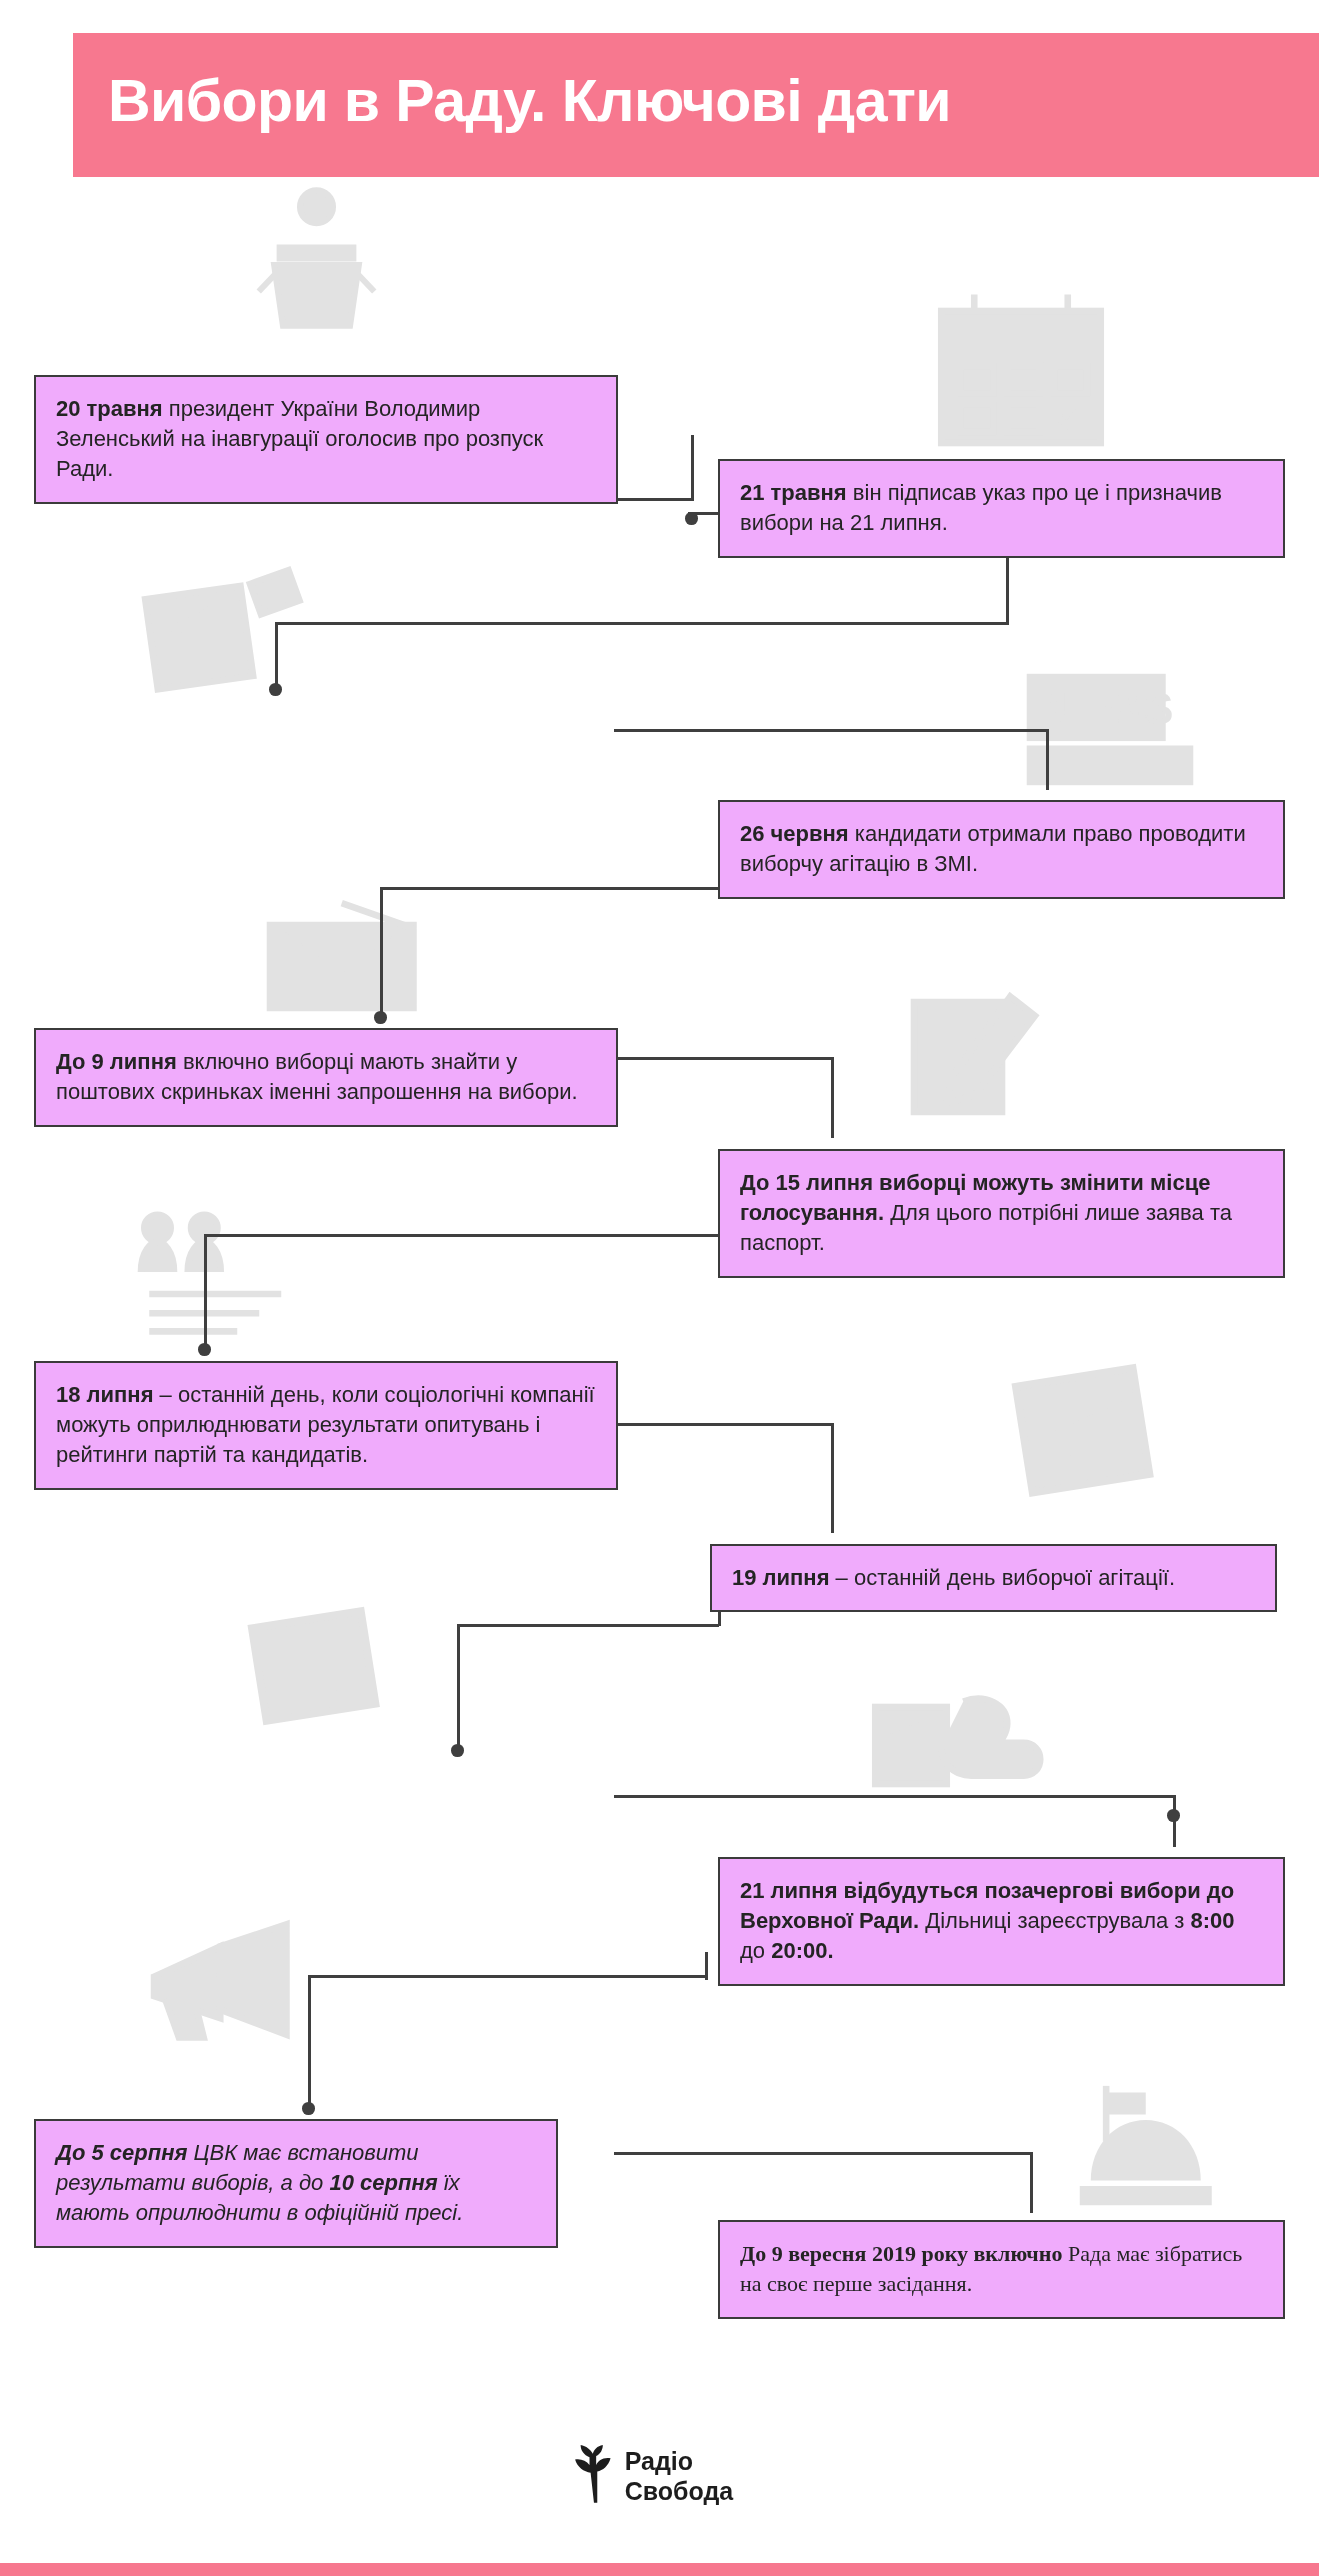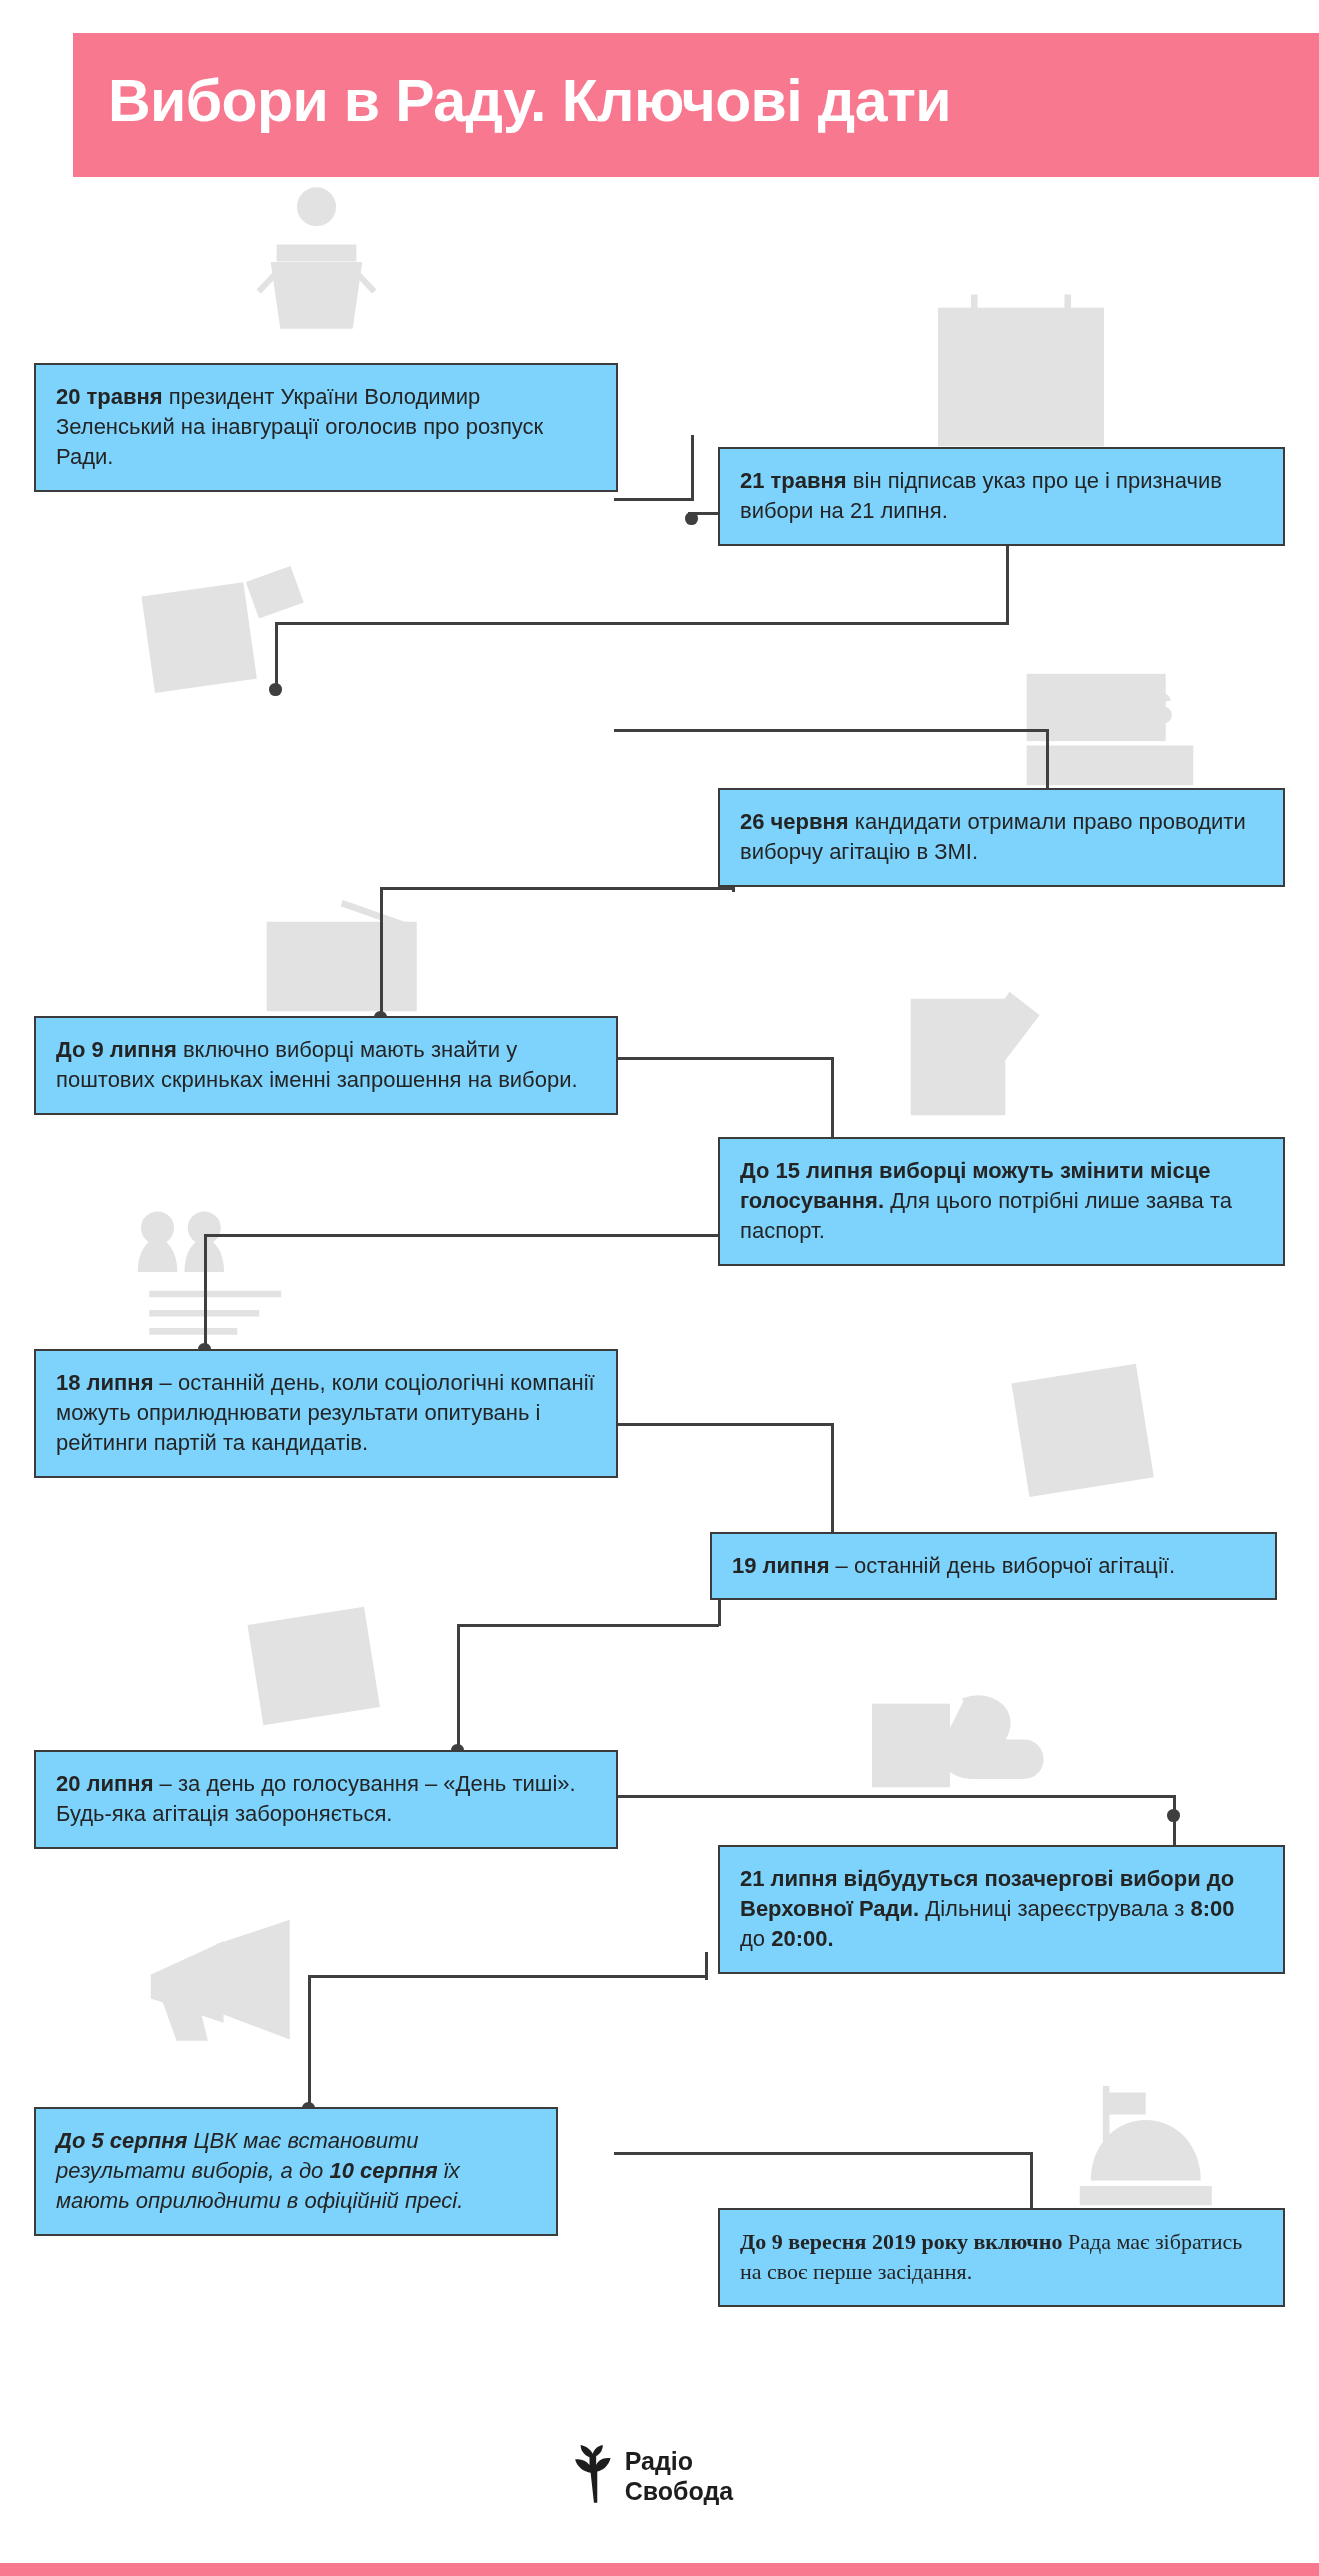--- a/index.html
+++ b/index.html
@@ -89,23 +89,24 @@
     position: absolute;
     width: 12.7px;
     height: 12.7px;
     border-radius: 50%;
     background: #3f3f3f;
   }
 
   
   .card {
     position: absolute;
-    background: #7dd3fc;
+    background: #f0abfc;
     border: 2.2px solid #3b3b3b;
     padding: 16.5px 18.7px 17.6px 20px;
+    margin-top: 12px;
   }
   .card p {
     margin: 0;
     font-size: 22px;
     line-height: 1.38;
     color: #242424;
   }
   .card b { font-weight: bold; }
 
   
@@ -277,23 +278,20 @@
   </div>
 
   <div class="card" style="left:34px; top:1349px; width:584px;">
     <p><b>18 липня</b><span> – останній день, коли соціологічні компанії можуть оприлюднювати результати опитувань і рейтинги партій та кандидатів.</span></p>
   </div>
 
   <div class="card" style="left:710px; top:1532px; width:567px;">
     <p><b>19 липня</b><span> – останній день виборчої агітації.</span></p>
   </div>
 
-  <div class="card" style="left:34px; top:1750px; width:584px;">
-    <p><b>20 липня</b><span> – за день до голосування – «День тиші». Будь-яка агітація забороняється.</span></p>
-  </div>
 
   <div class="card" style="left:718px; top:1845px; width:567px;">
     <p><b>21 липня відбудуться позачергові вибори до Верховної Ради.</b><span> Дільниці зареєструвала з </span><b>8:00</b><span> до </span><b>20:00.</b></p>
   </div>
 
   <div class="card" style="left:34px; top:2107px; width:524px;font-style:italic;">
     <p><b>До 5 серпня</b><span> ЦВК має встановити результати виборів, а до </span><b>10 серпня</b><span> їх мають оприлюднити в офіційній пресі.</span></p>
   </div>
 
   <div class="card" style="left:718px; top:2208px; width:567px;font-family:Liberation Serif, serif;">

